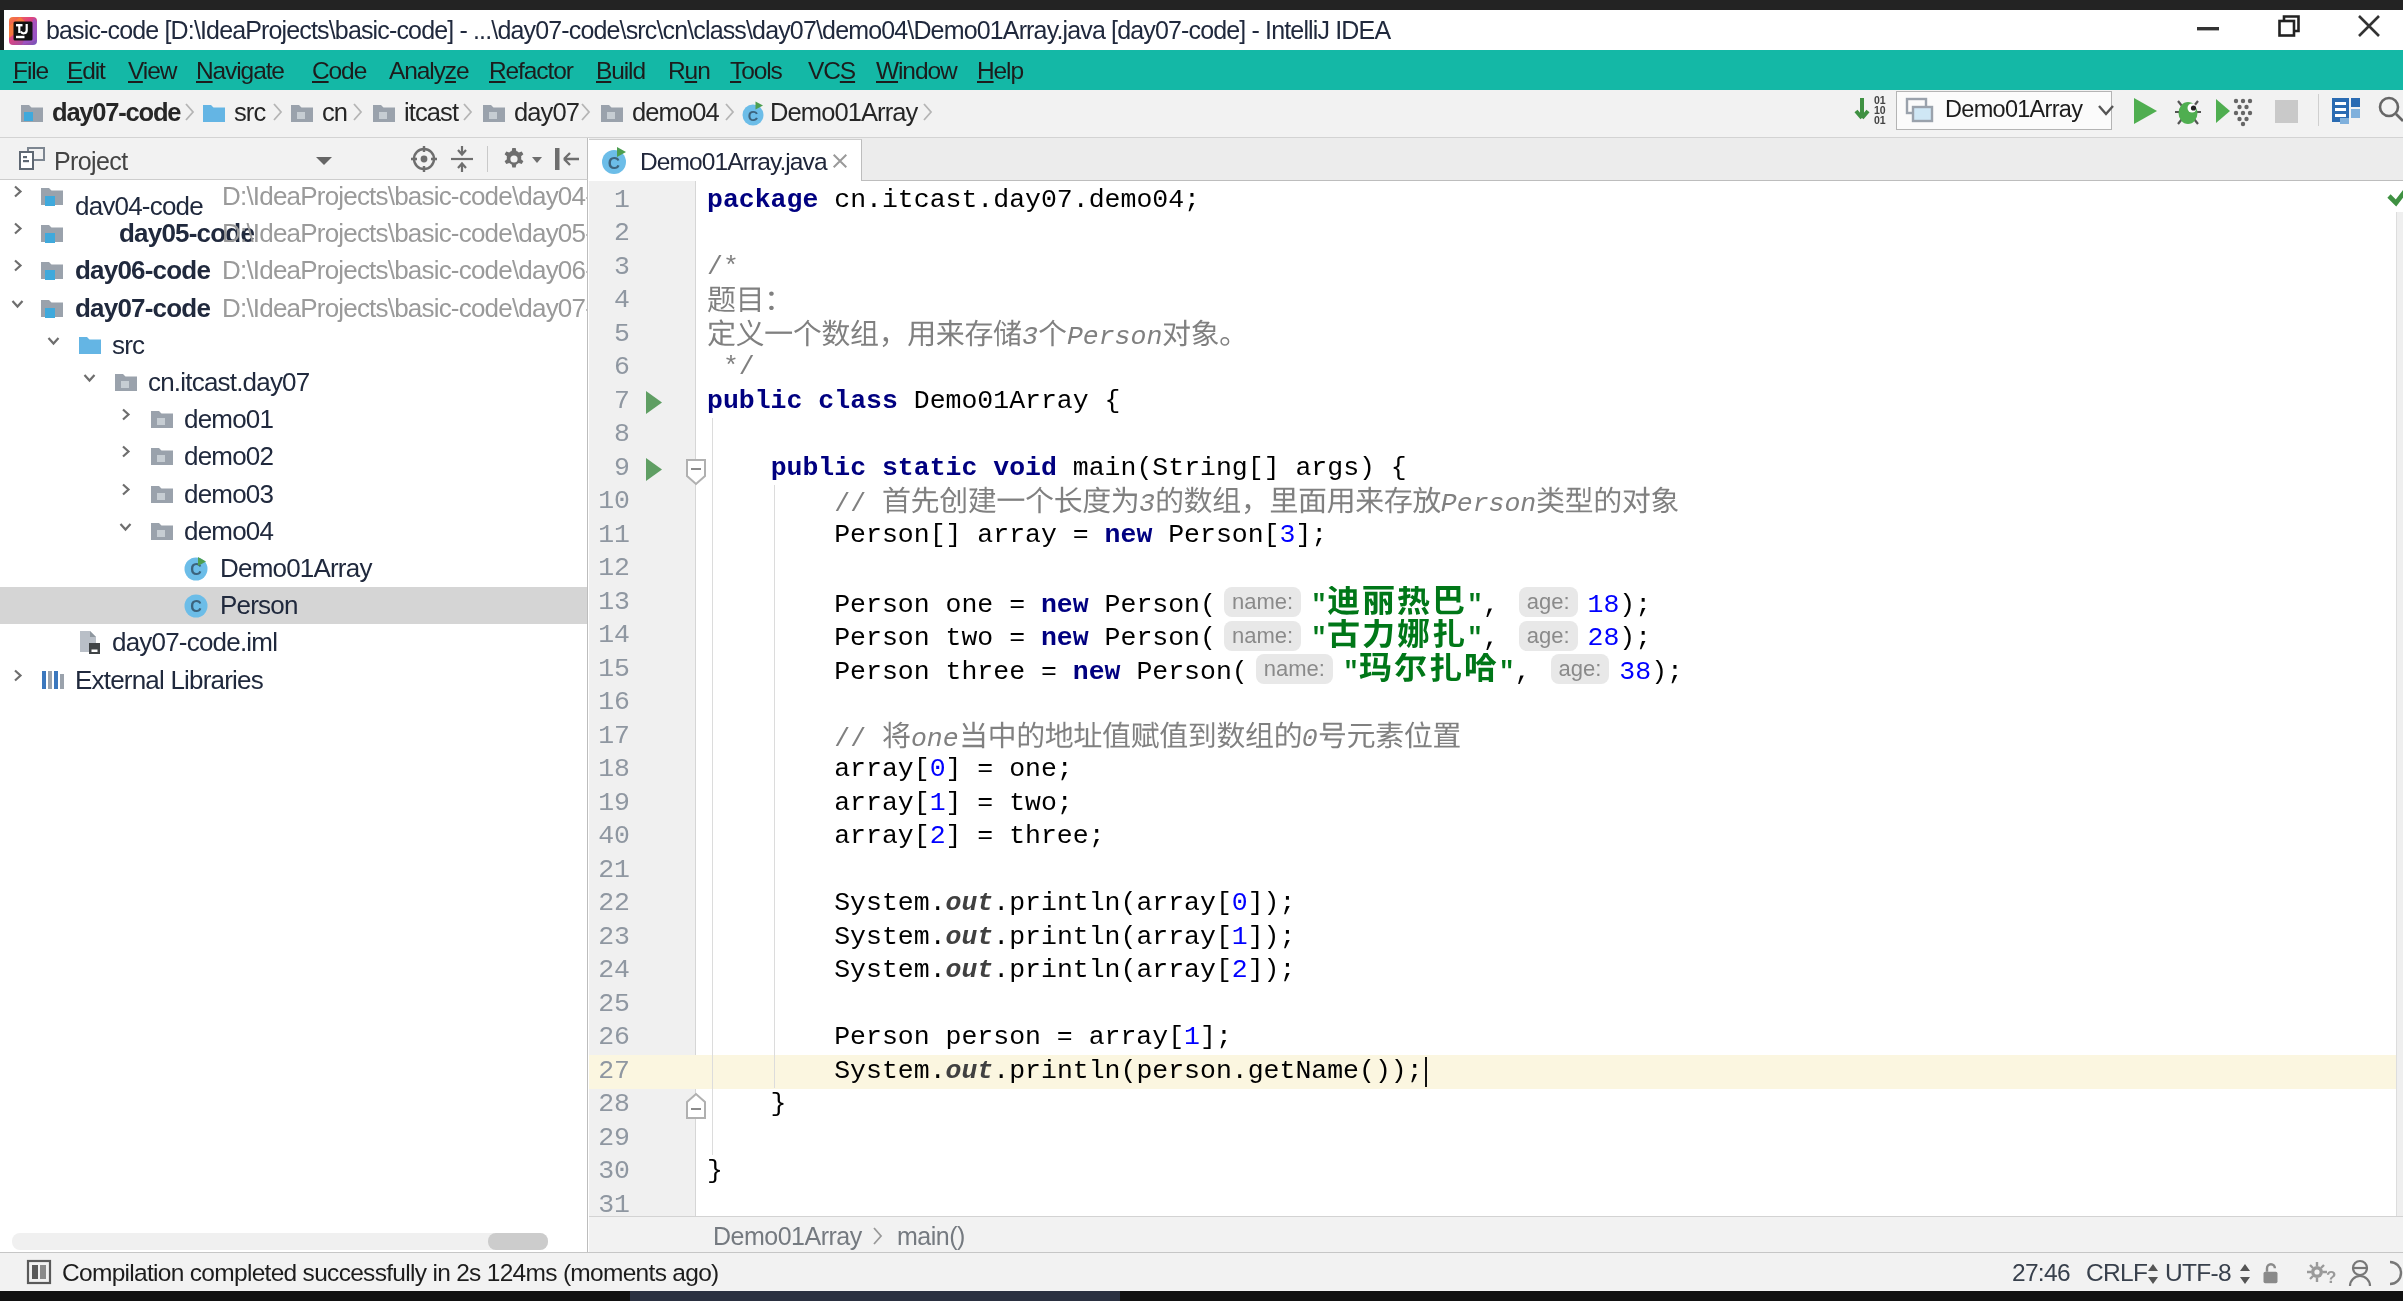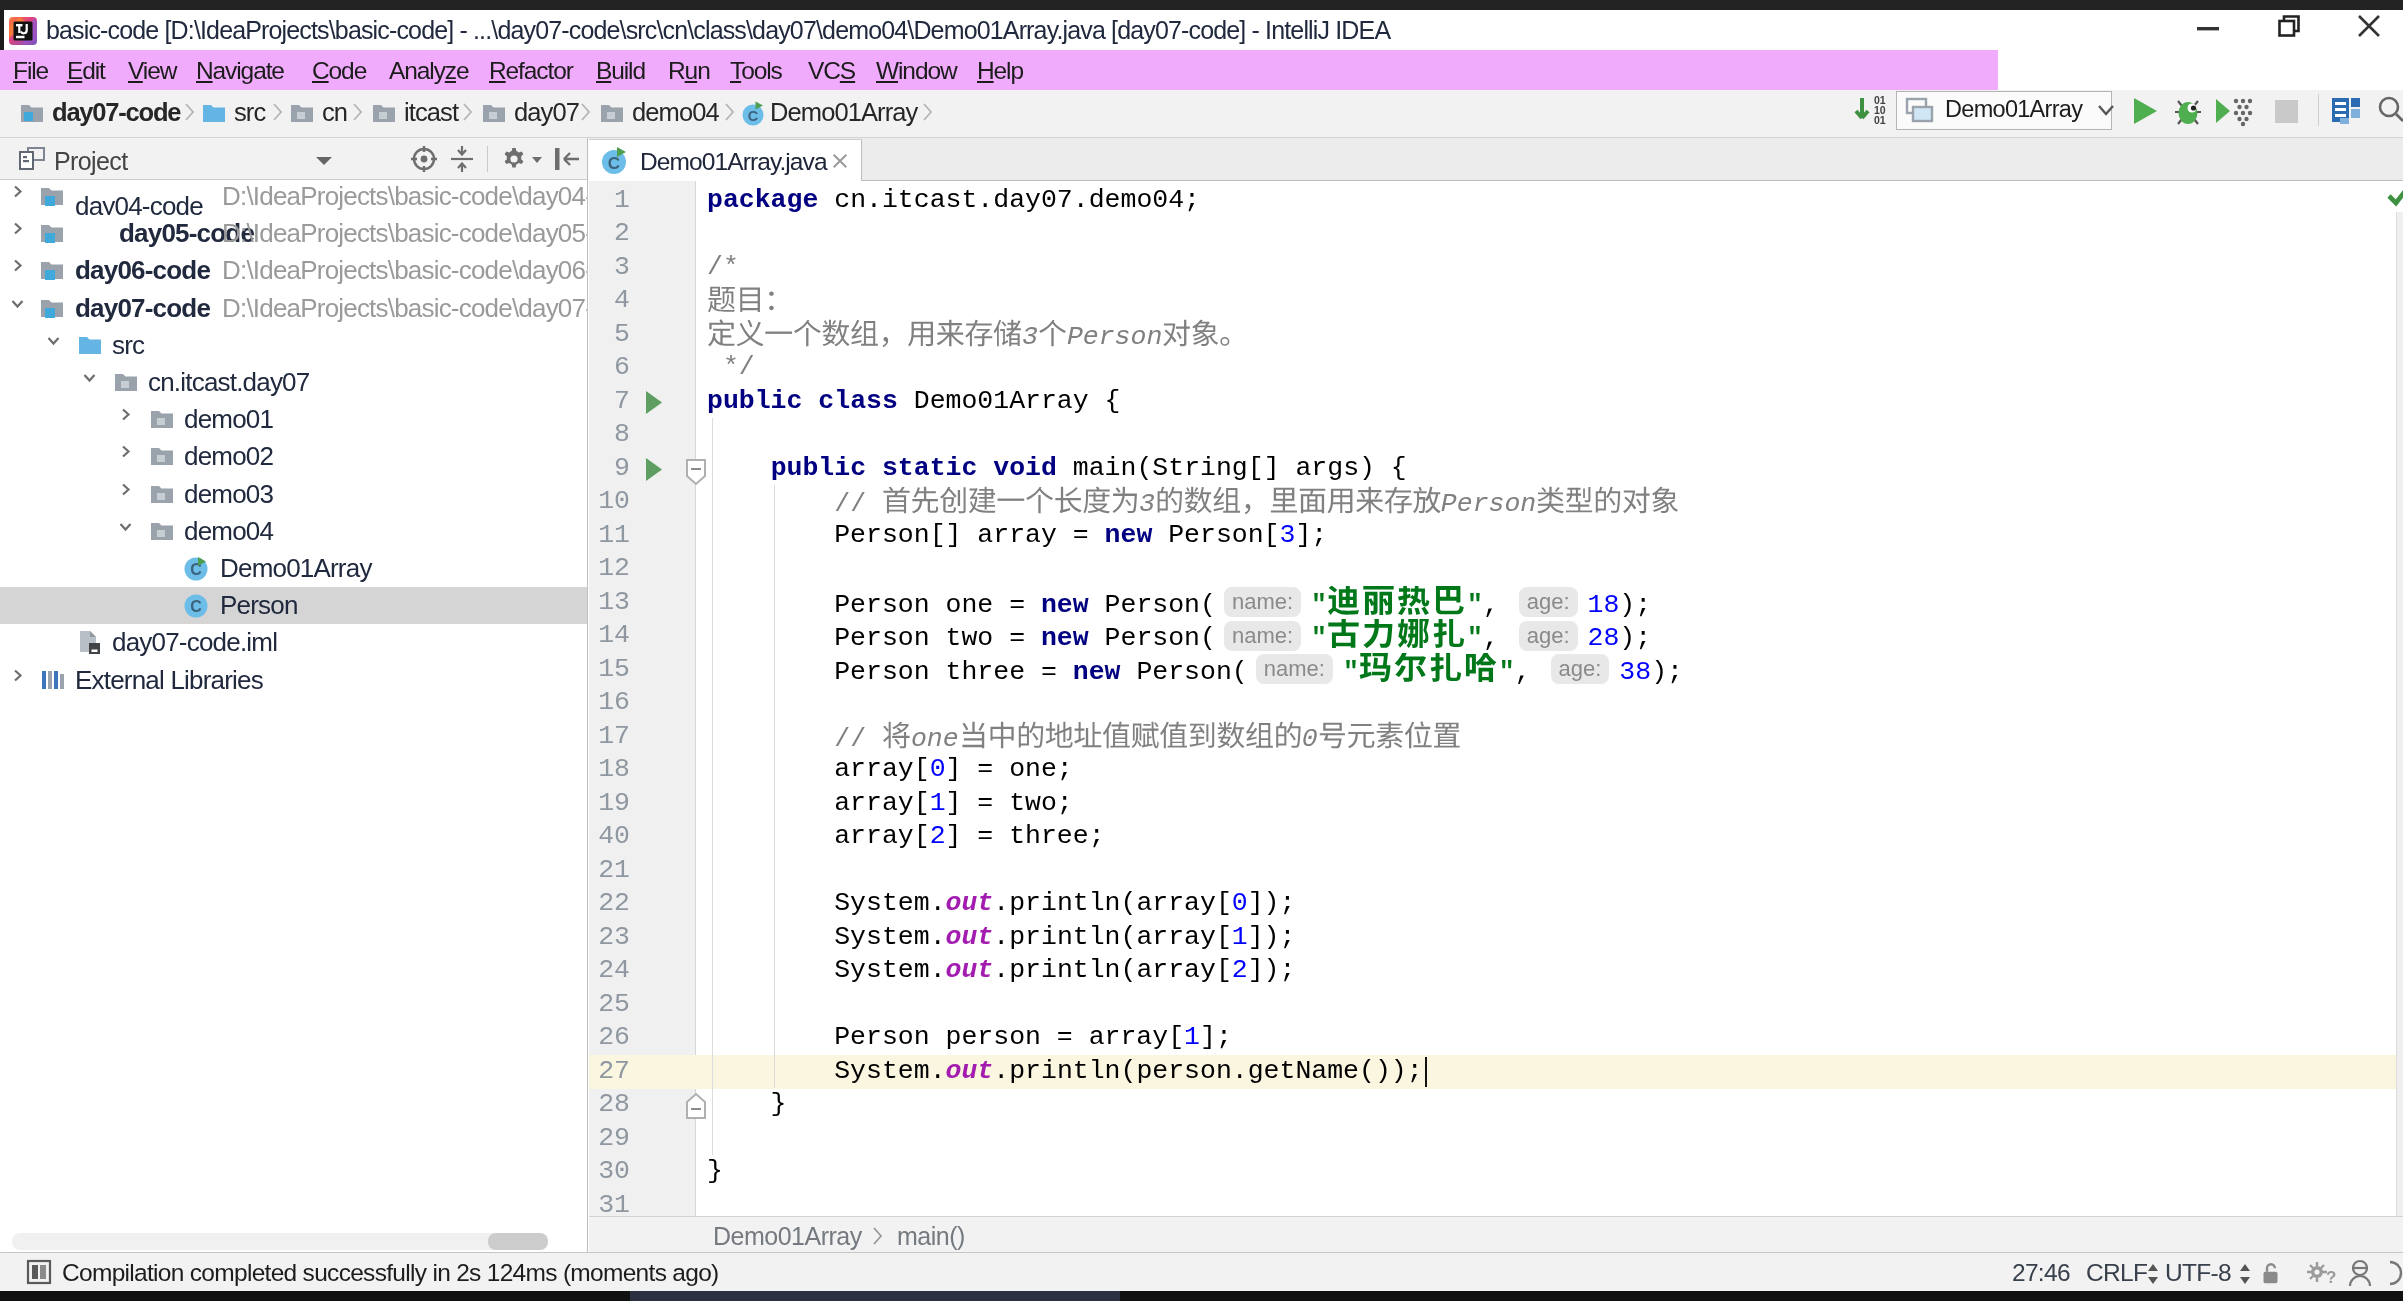--- a/index.html
+++ b/index.html
@@ -3,21 +3,21 @@
 * { margin:0; padding:0; box-sizing:border-box; }
 html,body { width:2403px; height:1301px; overflow:hidden; background:#fff; font-family:"Liberation Sans",sans-serif; }
 #root { position:absolute; left:0; top:0; width:2403px; height:1301px; }
 .abs { position:absolute; }
 
 #tstrip { left:0; top:0; width:2403px; height:10px; background:#232323; }
 #tbar { left:0; top:10px; width:2403px; height:40px; background:#fff; }
 #tedge { left:0; top:10px; width:4px; height:40px; background:#1b1b1b; }
 #ttext { left:46px; top:16px; font-size:25px; letter-spacing:-0.85px; color:#20293d; white-space:pre; }
 
-#menu { left:0; top:50px; width:1998px; height:40px; background:#f0abfc; }
+#menu { left:0; top:50px; width:2403px; height:40px; background:#14b8a6; }
 .mi { position:absolute; top:7px; font-size:24.5px; letter-spacing:-1.1px; color:#1c1c1c; }
 
 #crumb { left:0; top:90px; width:2403px; height:48px; background:#f2f2f2; border-bottom:1px solid #d3d3d3; }
 .bt { position:absolute; top:98px; font-size:25.5px; letter-spacing:-0.9px; color:#262626; white-space:pre; }
 .bic,.aic { position:absolute; }
 .combo { position:absolute; left:1896px; top:91px; width:216px; height:39px; background:#fbfbfb; border:1px solid #b4b4b4; font-size:23.5px; letter-spacing:-0.7px; color:#1c1c1c; padding:4px 0 0 6px; white-space:nowrap; }
 
 #panel { left:0; top:138px; width:588px; height:1114px; background:#fff; border-right:1px solid #bdbdbd; }
 #phdr { left:0; top:138px; width:588px; height:42px; background:#f2f2f2; border-right:1px solid #bdbdbd; border-bottom:1px solid #cdcdcd; }
 .trow { position:absolute; left:0; width:587px; height:37px; overflow:hidden; }
@@ -27,21 +27,21 @@
 
 #tabbar { left:589px; top:138px; width:1814px; height:43px; background:#ececec; border-bottom:1px solid #bdbdbd; }
 #tab { left:589px; top:139px; width:273px; height:42px; background:#fff; border-right:1px solid #bdbdbd; border-top:1px solid #cdcdcd; }
 #gutter { left:589px; top:181px; width:106px; height:1035px; background:#f0f0f0; }
 #gutline { left:695px; top:181px; width:1px; height:1035px; background:#d6d6d6; }
 .gn { position:absolute; left:589px; width:41px; height:33.5px; font:26.5px/33.5px "Liberation Mono",monospace; color:#8f97a1; text-align:right; }
 .cl { position:absolute; left:707px; height:33.5px; font:26.5px/33.5px "Liberation Mono",monospace; color:#000; white-space:pre; }
 .kw { color:#000080; }
 .nm { color:#0000ff; }
 .cm { color:#808080; }
-.fd { color:#a21caf; }
+.fd { color:#404040; }
 .st { color:#007718; }
 .hint { font:22px/26px "Liberation Sans",sans-serif; color:#8a8a8a; background:#e8e8e8; border-radius:8px; padding:2px 8px 3px; vertical-align:2.5px; }
 .ck { display:inline-block; }
 
 #ecrumb { left:589px; top:1216px; width:1814px; height:36px; background:#f2f2f2; border-top:1px solid #d3d3d3; }
 #status { left:0; top:1252px; width:2403px; height:39px; background:#f2f2f2; border-top:1px solid #c6c6c6; }
 #bstrip { left:0; top:1291px; width:2403px; height:10px; background:#111; }
 .sr { position:absolute; top:1259px; font-size:24.5px; letter-spacing:-0.7px; color:#38404c; }
 </style></head><body>
 <div id="root">

